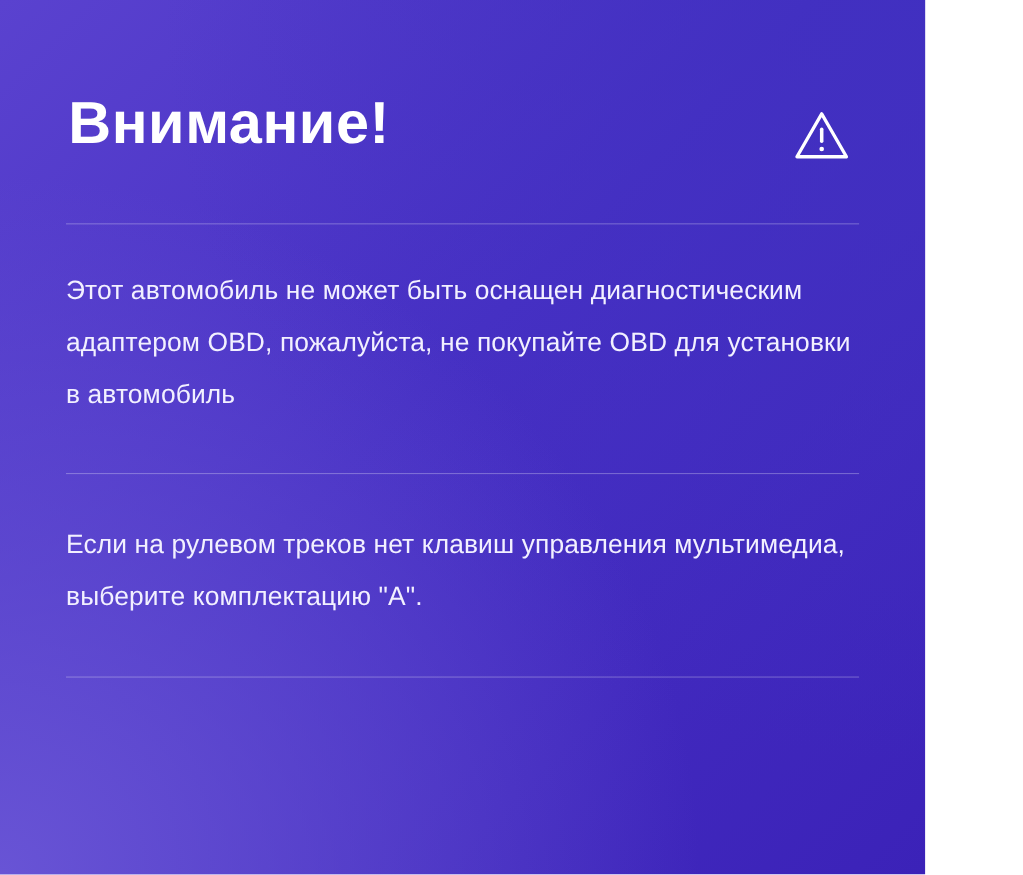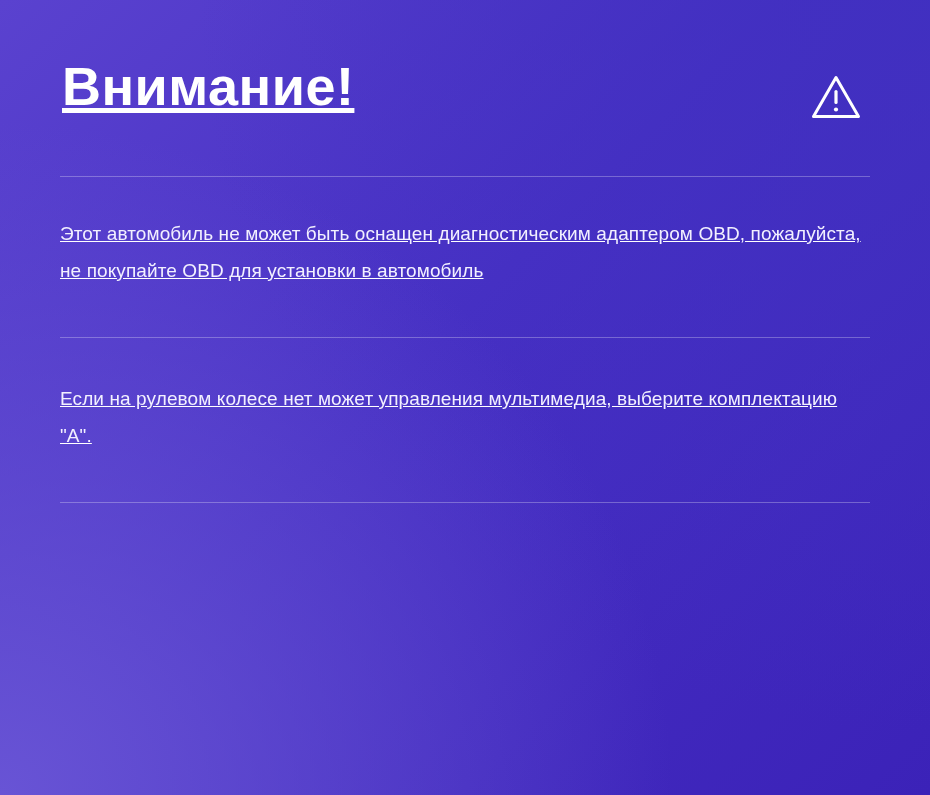--- a/index.html
+++ b/index.html
@@ -8,30 +8,29 @@
   }
   body {
     width: 930px;
     height: 795px;
     background: #ffffff;
     font-family: "Liberation Sans", sans-serif;
     overflow: hidden;
   }
   .notice-card {
     position: relative;
-    width: 930px;
+    width: 841px;
     height: 795px;
     box-sizing: border-box;
     background:
       radial-gradient(circle at 0% 100%, rgba(106, 86, 214, 0.95) 0%, rgba(72, 50, 196, 0.0) 55%),
       radial-gradient(circle at 100% 0%, rgba(64, 48, 192, 0.85) 0%, rgba(64, 48, 192, 0.0) 60%),
       linear-gradient(135deg, #5a42cf 0%, #4730c4 45%, #3b22b8 100%);
-    padding: 58px 56px 40px 56px;
+    padding: 84px 56px 40px 56px;
     color: #ffffff;
-    text-decoration: underline;
   }
   .header-row {
     display: flex;
     align-items: flex-start;
     justify-content: space-between;
     padding: 0 4px 0 6px;
   }
   .title {
     margin: 0;
     font-size: 54px;
@@ -49,21 +48,21 @@
     height: 1px;
     background: rgba(255, 255, 255, 0.28);
     margin: 0 4px;
   }
   .divider.top { margin-top: 50px; }
   .section {
     padding: 40px 4px 42px 4px;
   }
   .section p {
     margin: 0;
-    font-size: 19px;
+    font-size: 24px;
     line-height: 1.95;
     color: #f2f0ff;
     letter-spacing: 0.1px;
   }
   .section.justify p {
     text-align: justify;
   }
   .section.first {
     padding-top: 38px;
     padding-bottom: 48px;
@@ -95,19 +94,19 @@
 
   <div class="divider top"></div>
 
   <div class="section first">
     <p>Этот автомобиль не может быть оснащен диагностическим адаптером OBD, пожалуйста, не покупайте OBD для установки в автомобиль</p>
   </div>
 
   <div class="divider"></div>
 
   <div class="section second">
-    <p>Если на рулевом колесе нет может управления мультимедиа, выберите комплектацию "A".</p>
+    <p>Если на рулевом треков нет клавиш управления мультимедиа, выберите комплектацию "A".</p>
   </div>
 
   <div class="divider"></div>
 
 
 </div>
 
 </body></html>

